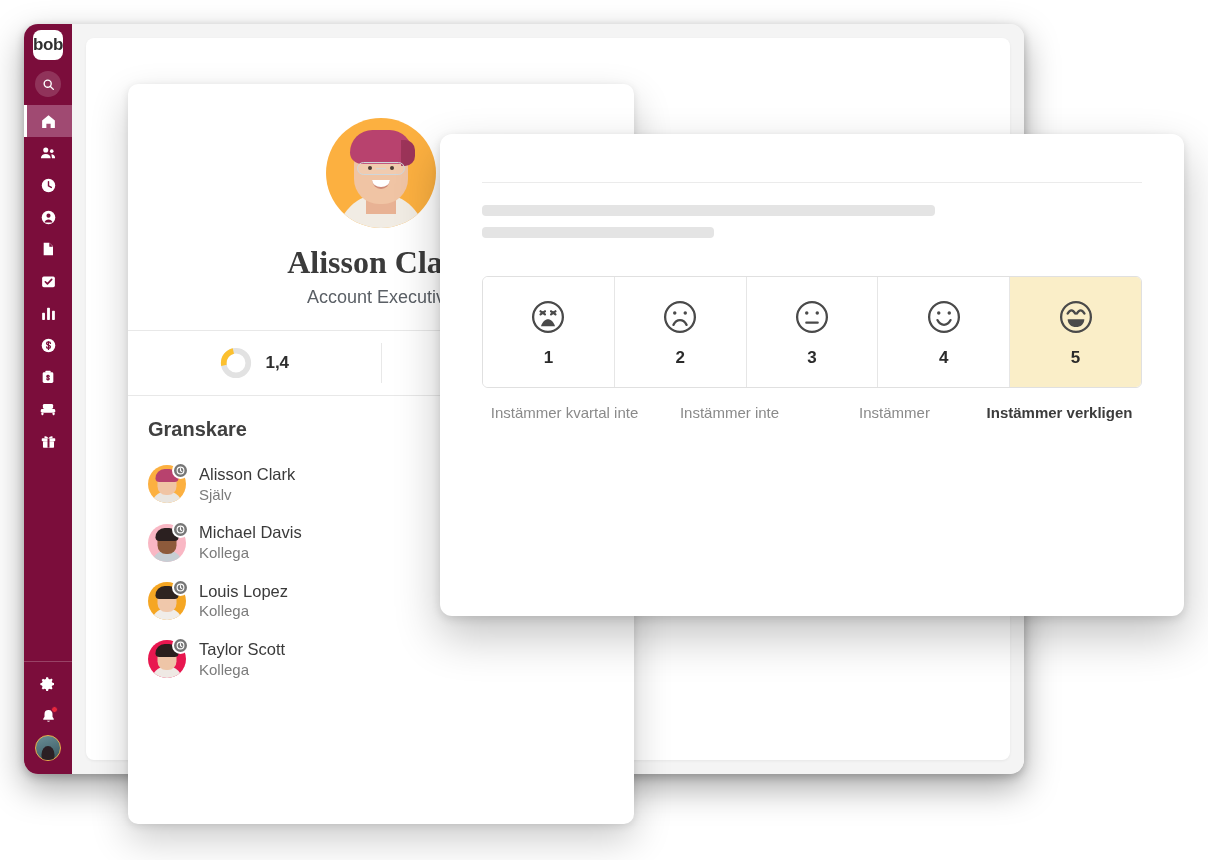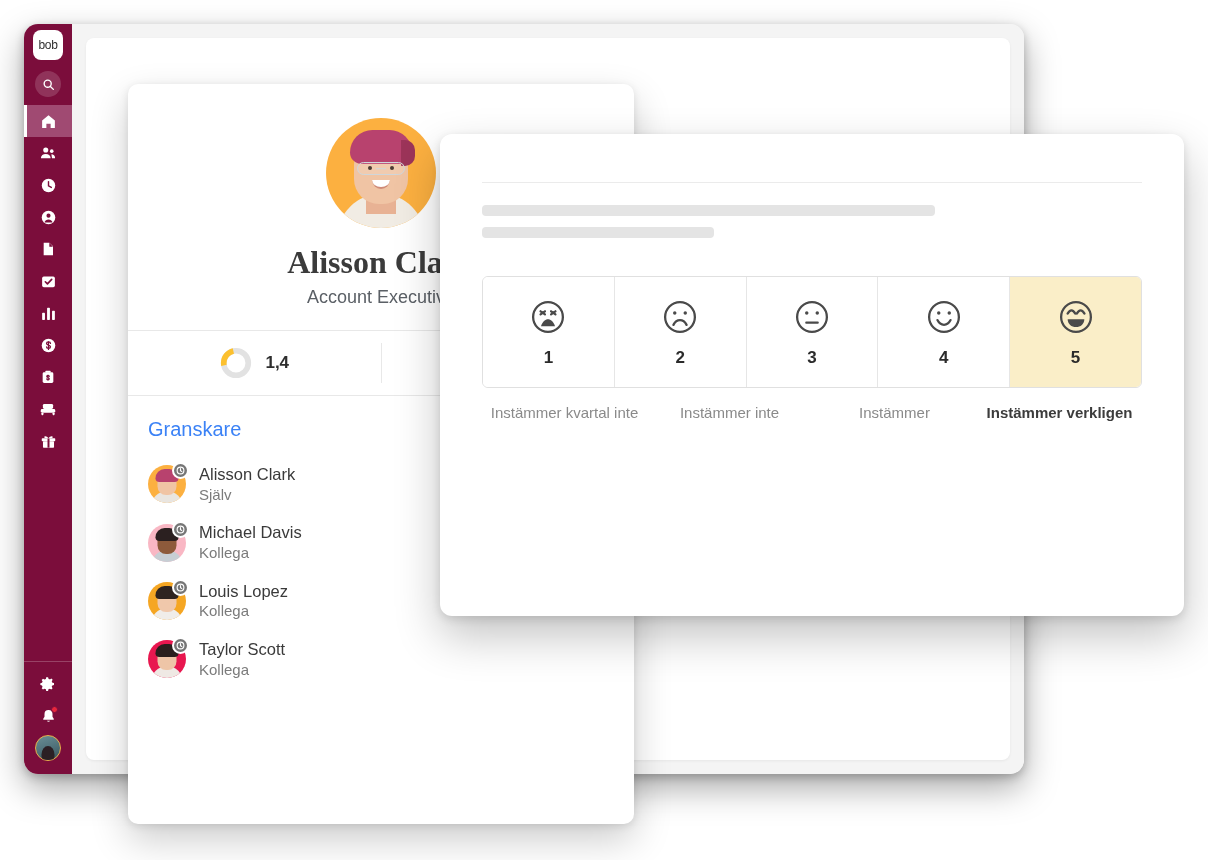--- a/index.html
+++ b/index.html
@@ -41,22 +41,22 @@
     display: flex;
     flex-direction: column;
     align-items: center;
   }
   .sidebar-logo {
     width: 30px; height: 30px;
     margin-top: 6px;
     background: #ffffff;
     border-radius: 8px;
     display: flex; align-items: center; justify-content: center;
-    font-size: 12px;
-    font-weight: 400;
+    font-size: 17px;
+    font-weight: 700;
     color: #2f2f2f;
     letter-spacing: -0.4px;
     font-family: "Liberation Sans", sans-serif;
   }
   .sidebar-search {
     width: 26px; height: 26px;
     margin-top: 11px;
     border-radius: 50%;
     background: rgba(255,255,255,.16);
     display: flex; align-items: center; justify-content: center;
@@ -270,22 +270,22 @@
   .stat-cell + .stat-cell { border-left: 1px solid #e8e8e8; }
   .stat-value {
     font-size: 17px;
     font-weight: 700;
     color: #2e2e2e;
   }
 
   .reviewers-title {
     margin: 22px 0 9px 20px;
     font-size: 20px;
-    font-weight: 400;
-    color: #3b82f6;
+    font-weight: 700;
+    color: #404040;
   }
   .reviewers-list { margin-top: 14px; }
   .reviewer {
     display: flex;
     align-items: center;
     gap: 13px;
     padding: 9px 20px;
   }
   .reviewer.selected { background: #efefef; }
   .rv-avatar-wrap {

